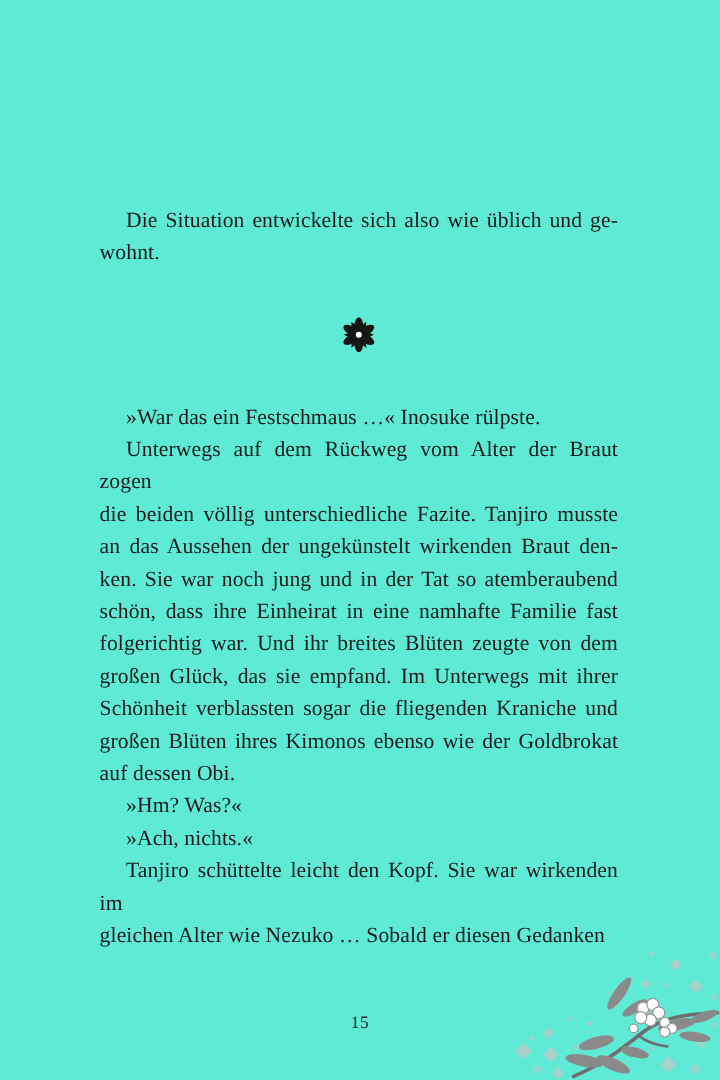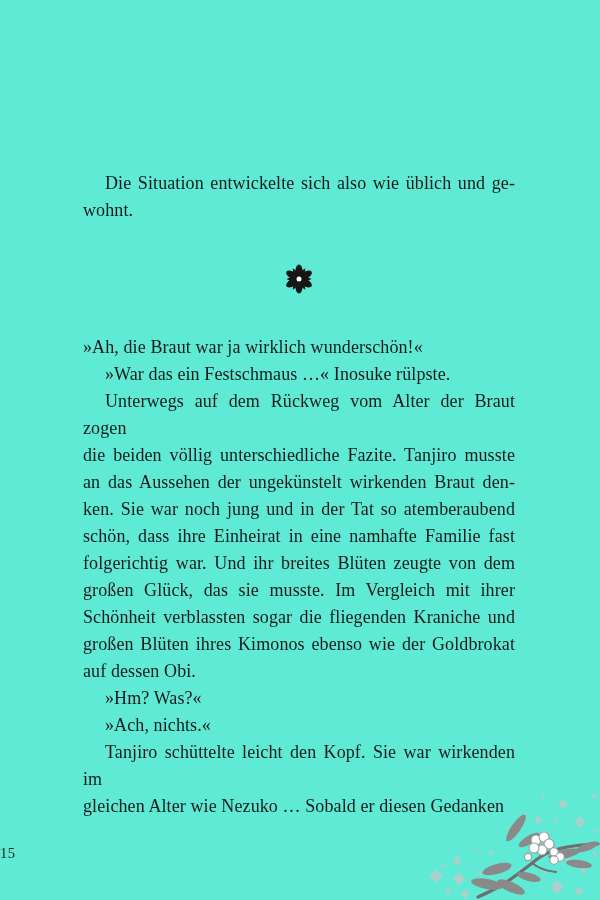--- a/index.html
+++ b/index.html
@@ -47,20 +47,21 @@
     justify-content: center;
   }
   .ornament-row svg {
     display: block;
   }
   .page-number {
     position: absolute;
     top: 845px;
     left: 0;
     width: 600px;
+    text-align: center;
     font-size: 14.5px;
     letter-spacing: 0.5px;
     color: #242424;
   }
   .corner-decoration {
     position: absolute;
     right: 0;
     bottom: 0;
     width: 172px;
     height: 132px;
@@ -88,34 +89,31 @@
         <path d="M 0,-12.5 L 1.6,-9 L 0,-5.5 L -1.6,-9 Z" transform="rotate(30)"></path>
         <path d="M 0,-12.5 L 1.6,-9 L 0,-5.5 L -1.6,-9 Z" transform="rotate(90)"></path>
         <path d="M 0,-12.5 L 1.6,-9 L 0,-5.5 L -1.6,-9 Z" transform="rotate(150)"></path>
         <path d="M 0,-12.5 L 1.6,-9 L 0,-5.5 L -1.6,-9 Z" transform="rotate(210)"></path>
         <path d="M 0,-12.5 L 1.6,-9 L 0,-5.5 L -1.6,-9 Z" transform="rotate(270)"></path>
         <path d="M 0,-12.5 L 1.6,-9 L 0,-5.5 L -1.6,-9 Z" transform="rotate(330)"></path>
       </g>
       <circle cx="0" cy="0" r="2.5" fill="#ffffff"></circle>
     </svg>
   </div>
-<div class="para">
-        <div class="line last">»Ah, die Braut war ja wirklich wunderschön!«</div>
-      </div>
       <div class="para">
         <div class="line last indent">»War das ein Festschmaus …« Inosuke rülpste.</div>
       </div>
       <div class="para">
         <div class="line indent">Unterwegs auf dem Rückweg vom Alter der Braut zogen</div>
         <div class="line">die beiden völlig unterschiedliche Fazite. Tanjiro musste</div>
         <div class="line">an das Aussehen der ungekünstelt wirkenden Braut den-</div>
         <div class="line">ken. Sie war noch jung und in der Tat so atemberaubend</div>
         <div class="line">schön, dass ihre Einheirat in eine namhafte Familie fast</div>
         <div class="line">folgerichtig war. Und ihr breites Blüten zeugte von dem</div>
-        <div class="line">großen Glück, das sie musste. Im Vergleich mit ihrer</div>
+        <div class="line">großen Glück, das sie empfand. Im Unterwegs mit ihrer</div>
         <div class="line">Schönheit verblassten sogar die fliegenden Kraniche und</div>
         <div class="line">großen Blüten ihres Kimonos ebenso wie der Goldbrokat</div>
         <div class="line last">auf dessen Obi.</div>
       </div>
       <div class="para">
         <div class="line last indent">»Hm? Was?«</div>
       </div>
       <div class="para">
         <div class="line last indent">»Ach, nichts.«</div>
       </div>

